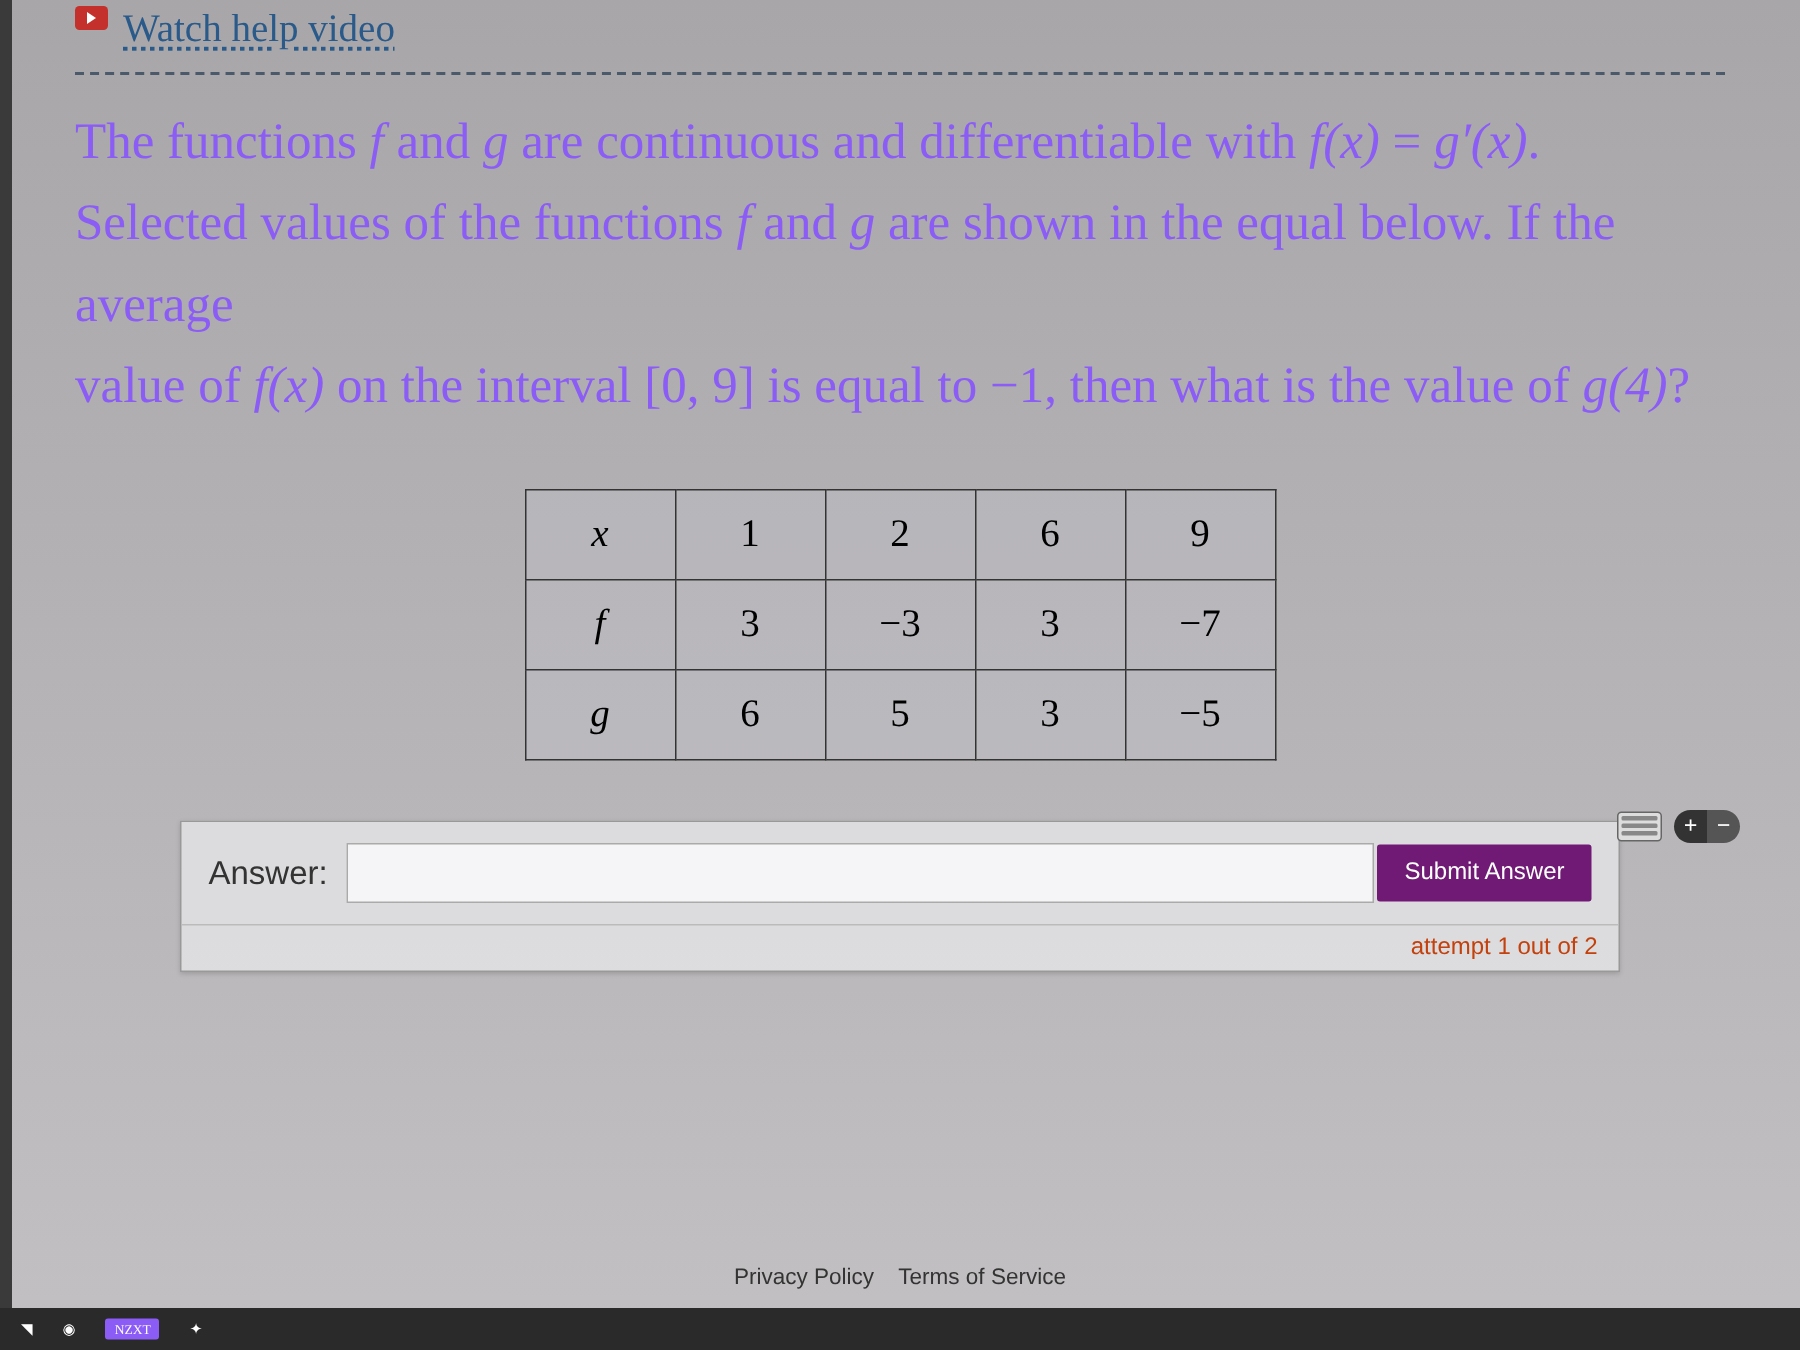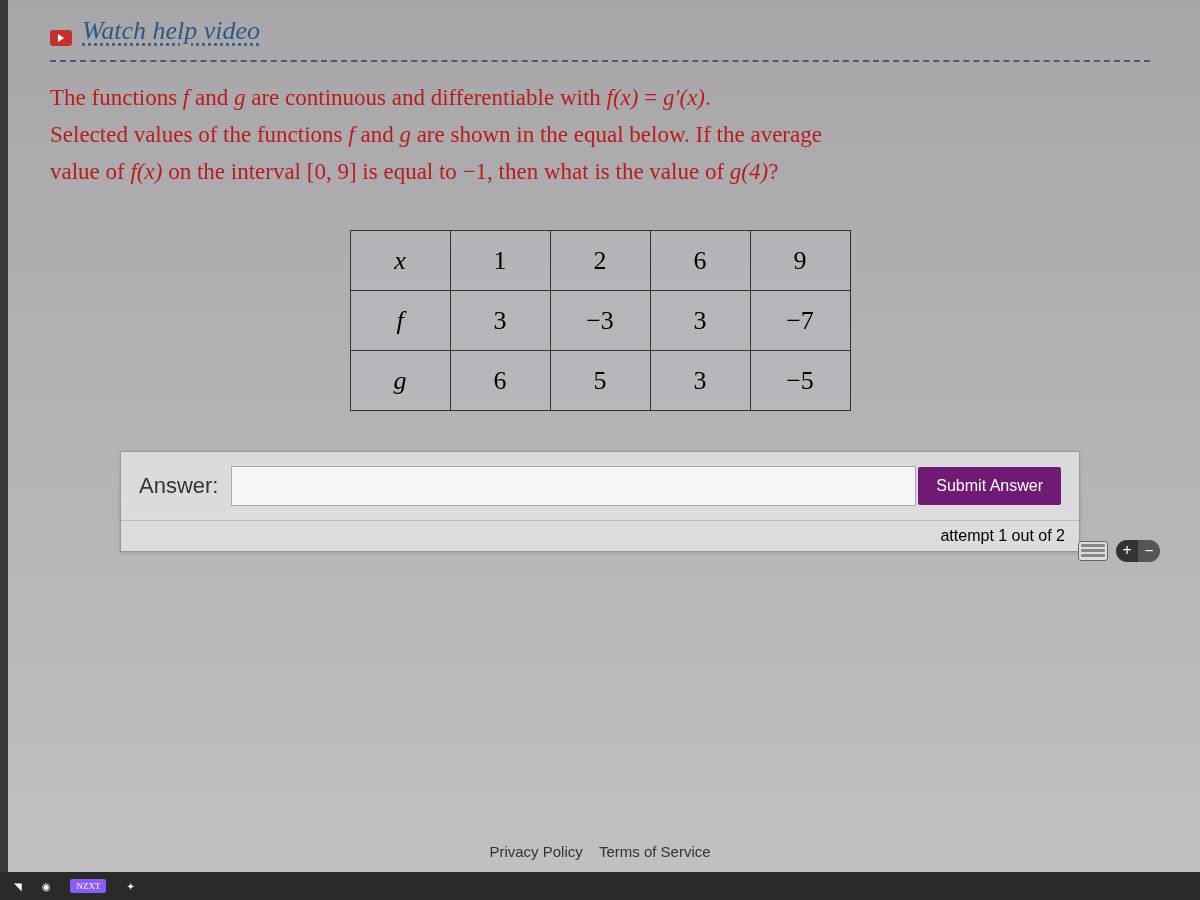--- a/index.html
+++ b/index.html
@@ -16,38 +16,38 @@
   }
   .screen-edge-bottom {
     position: absolute; left: 0; bottom: 0; width: 100%; height: 28px;
     background: #2a2a2a;
     display: flex; align-items: center; gap: 20px; padding: 0 14px;
   }
   .taskbar-item { color: #fff; font-size: 10px; font-family: Arial, sans-serif; }
   .nzxt-badge { background:#8b5cf6; color:#fff; padding:2px 6px; font-size:9px; border-radius:2px; }
 
   .watch-link-row {
-    display:flex; align-items:flex-end; gap:10px; padding: 16px 30px 14px 30px; font-style: italic;
+    display:flex; align-items:flex-start; gap:10px; padding: 4px 30px 14px 30px;
   }
   .yt-icon {
     width:22px; height:16px; background:#c4302b; border-radius:3px;
     display:flex; align-items:center; justify-content:center;
   }
   .yt-icon::after { content:""; border-left:6px solid #fff; border-top:4px solid transparent; border-bottom:4px solid transparent; }
   .watch-link {
     color:#2a5a8a; font-family: 'Comic Sans MS', cursive; font-size:26px;
     text-decoration: underline dotted #2a5a8a; text-underline-offset: 4px;
   }
 
   .dashed-sep {
     border: none; border-top: 2px dashed #4a5a6a; margin: 0 30px 18px 30px;
   }
 
   .problem-text {
-    color:#b91c1c; font-size:23px; line-height:1.6; padding: 0 30px 10px 30px;
+    color:#8b5cf6; font-size:34px; line-height:1.6; padding: 0 30px 10px 30px;
     font-family: Georgia, serif;
   }
   .mi { font-style: italic; font-family: 'Times New Roman', serif; }
 
   .data-table {
     margin: 30px auto 40px auto; border-collapse: collapse;
   }
   .data-table td {
     border:1px solid #333; width:100px; height:60px; text-align:center;
     font-size:26px; font-family:'Times New Roman', serif;
@@ -83,21 +83,21 @@
   .answer-label { font-size:22px; color:#333; font-family:Arial,sans-serif; width:90px; }
   .answer-input {
     flex:1; height:40px; border:1px solid #aaa; background:#f5f5f7;
     font-size:20px; padding:0 10px;
   }
   .submit-btn {
     background:#701a75; color:#fff; border:none; padding:10px 18px;
     font-size:16px; font-family:Arial,sans-serif; cursor:pointer; border-radius:2px;
   }
   .attempt-row {
-    text-align:right; padding:6px 14px; font-size:16px; color:#000000;
+    text-align:right; padding:6px 14px; font-size:16px; color:#c2410c;
     font-family:Arial,sans-serif;
   }
 
   .footer {
     position:absolute; bottom:40px; left:0; width:100%; text-align:center;
     font-family:Arial,sans-serif; font-size:15px; color:#333;margin-top:15px;
   }
   .footer a { color:#333; text-decoration:none; margin:0 6px; }
   .footer .copy { margin-top:6px; }
 </style>

